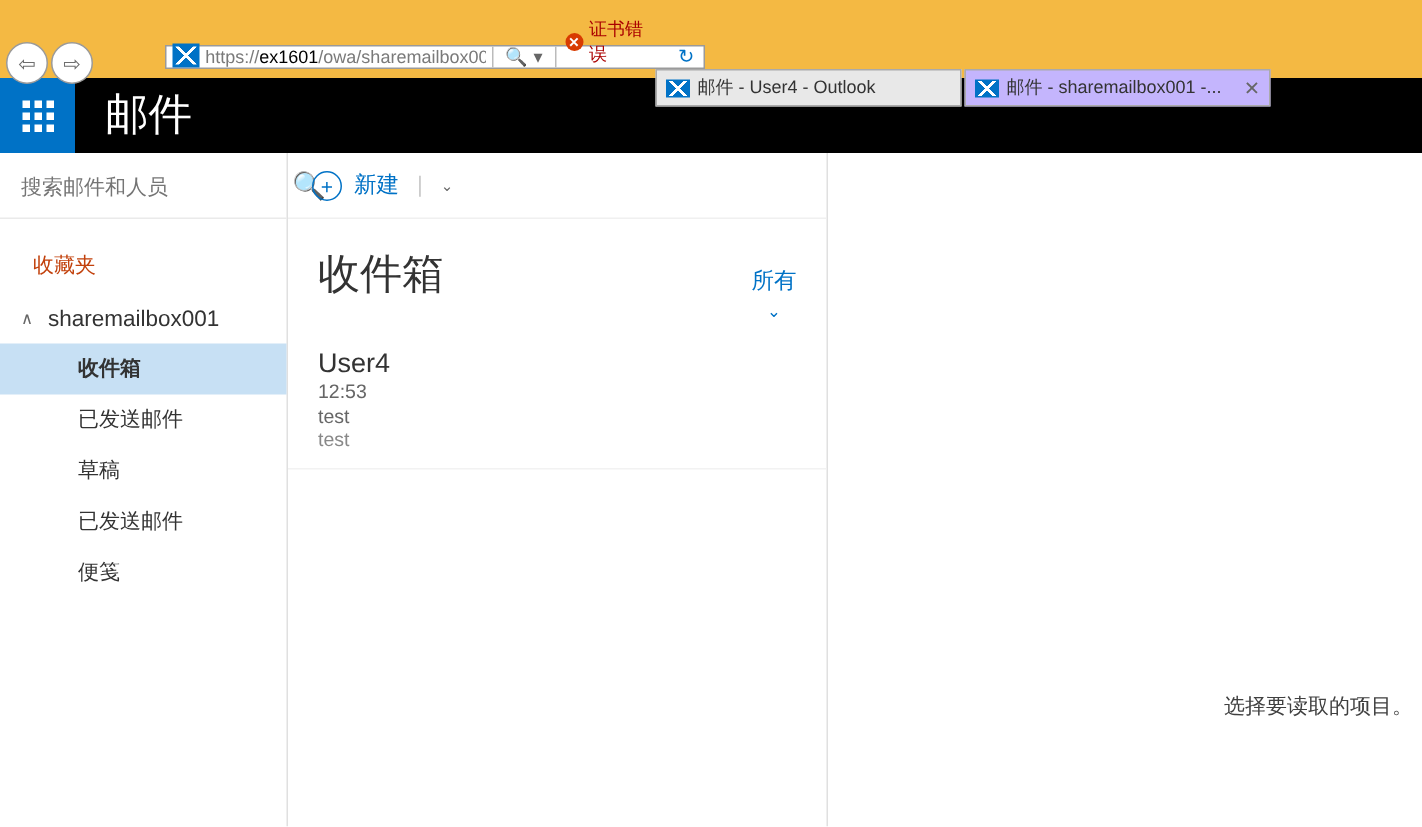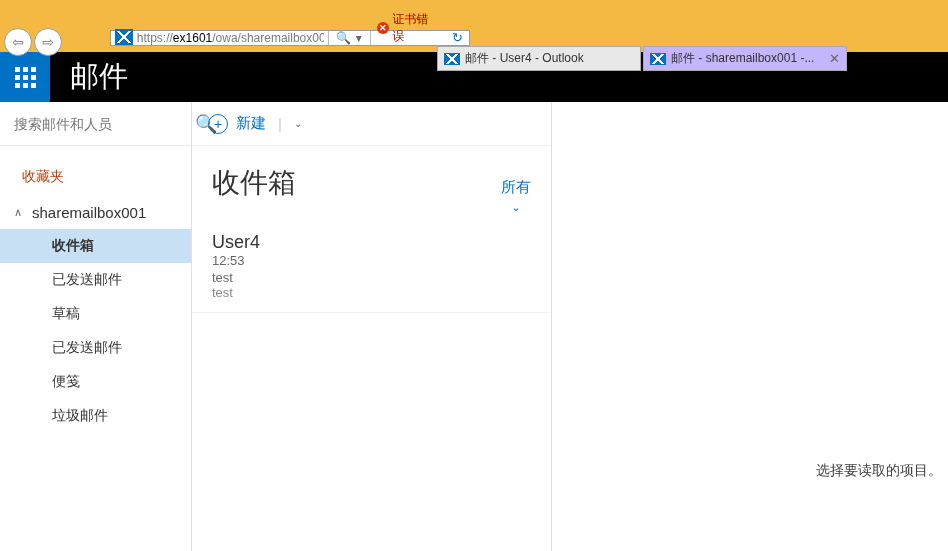--- a/index.html
+++ b/index.html
@@ -130,21 +130,20 @@
     <div class="mbx-row">
       <span class="chev">∧</span>
       <span>sharemailbox001</span>
     </div>
     <div class="folders">
       <div class="folder selected">收件箱</div>
       <div class="folder">已发送邮件</div>
       <div class="folder">草稿</div>
       <div class="folder">已发送邮件</div>
       <div class="folder">便笺</div>
-      <div class="folder">垃圾邮件</div>
     </div>
   </div>
 
   <div class="mid-pane">
     <div class="toolbar">
       <span class="plus">+</span>
       <span>新建</span>
       <span class="divider">|</span>
       <span class="caret">⌄</span>
     </div>

